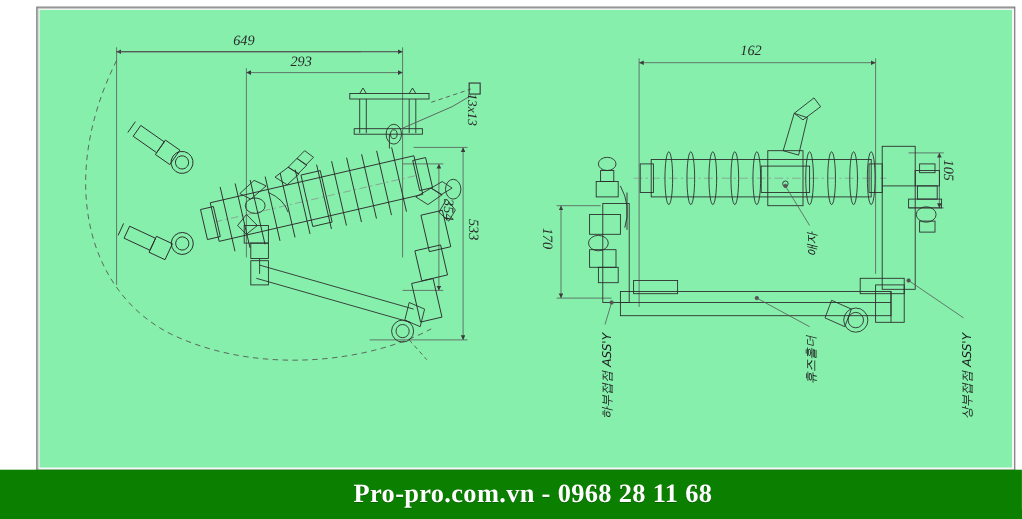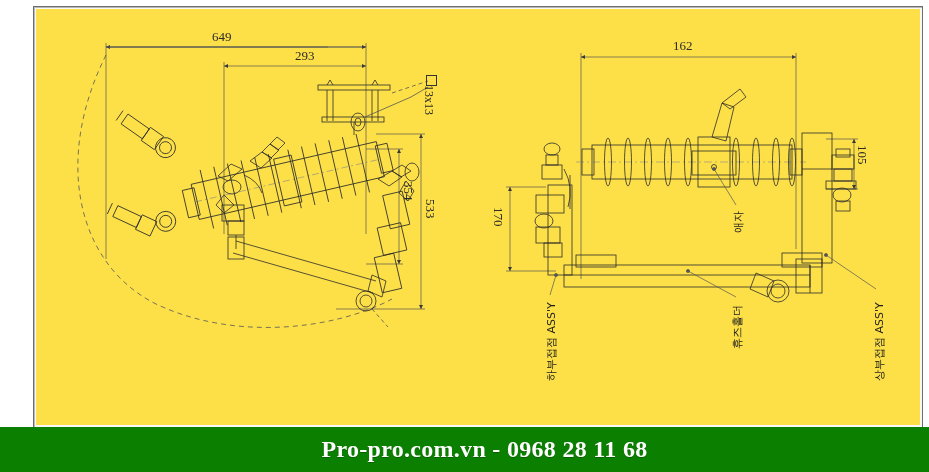--- a/index.html
+++ b/index.html
@@ -17,21 +17,21 @@
     font-size:16px;font-weight:700;color:#111;letter-spacing:.2px;
     text-align:center;white-space:nowrap;
   }
 
   
   .frame{
     position:absolute;left:33px;top:6px;width:888px;height:420px;
     background:#f7f8f7;border:1px solid #6d6d6d;
     box-shadow:1px 1px 0 #b9b9b9 inset;
   }
-  .frame-inner{position:absolute;inset:2px;background:#fde047;overflow:hidden;}
+  .frame-inner{position:absolute;inset:2px;background:#86efac;overflow:hidden;font-style:italic;}
 
   svg.cad{position:absolute;left:0;top:0;width:100%;height:100%;}
 
   
   .banner{
     position:absolute;left:0;bottom:0;width:929px;height:45px;
     background:#0b8000;display:flex;align-items:center;justify-content:center;
   }
   .banner span{
     font-family:"Liberation Serif",serif;
@@ -295,21 +295,21 @@
             <line x1="652" y1="262" x2="700" y2="288"></line>
             <circle cx="652" cy="262" r="1.6" fill="#555"></circle>
             <line x1="790" y1="246" x2="840" y2="280"></line>
             <circle cx="790" cy="246" r="1.6" fill="#555"></circle>
           </g>
 
         </g>
       </svg>
 
       <div class="dimtxt" style="left:176px;top:20px;">649</div>
-      <div class="dimtxt" style="left:259px;top:39px;text-align:right;">293</div>
+      <div class="dimtxt" style="left:228px;top:39px;text-align:right;">293</div>
       <div class="dimtxt rot90" style="left:380px;top:172px;">354</div>
       <div class="dimtxt rot90" style="left:402px;top:190px;">533</div>
 
       <div class="sq-sym" style="left:390px;top:66px;"></div>
       <div class="dimtxt rot90" style="left:400px;top:76px;font-size:12px;">13x13</div>
 
       <div class="dimtxt" style="left:637px;top:29px;">162</div>
       <div class="dimtxt rot90" style="left:834px;top:136px;">105</div>
       <div class="dimtxt rot90" style="left:470px;top:198px;">170</div>
 

